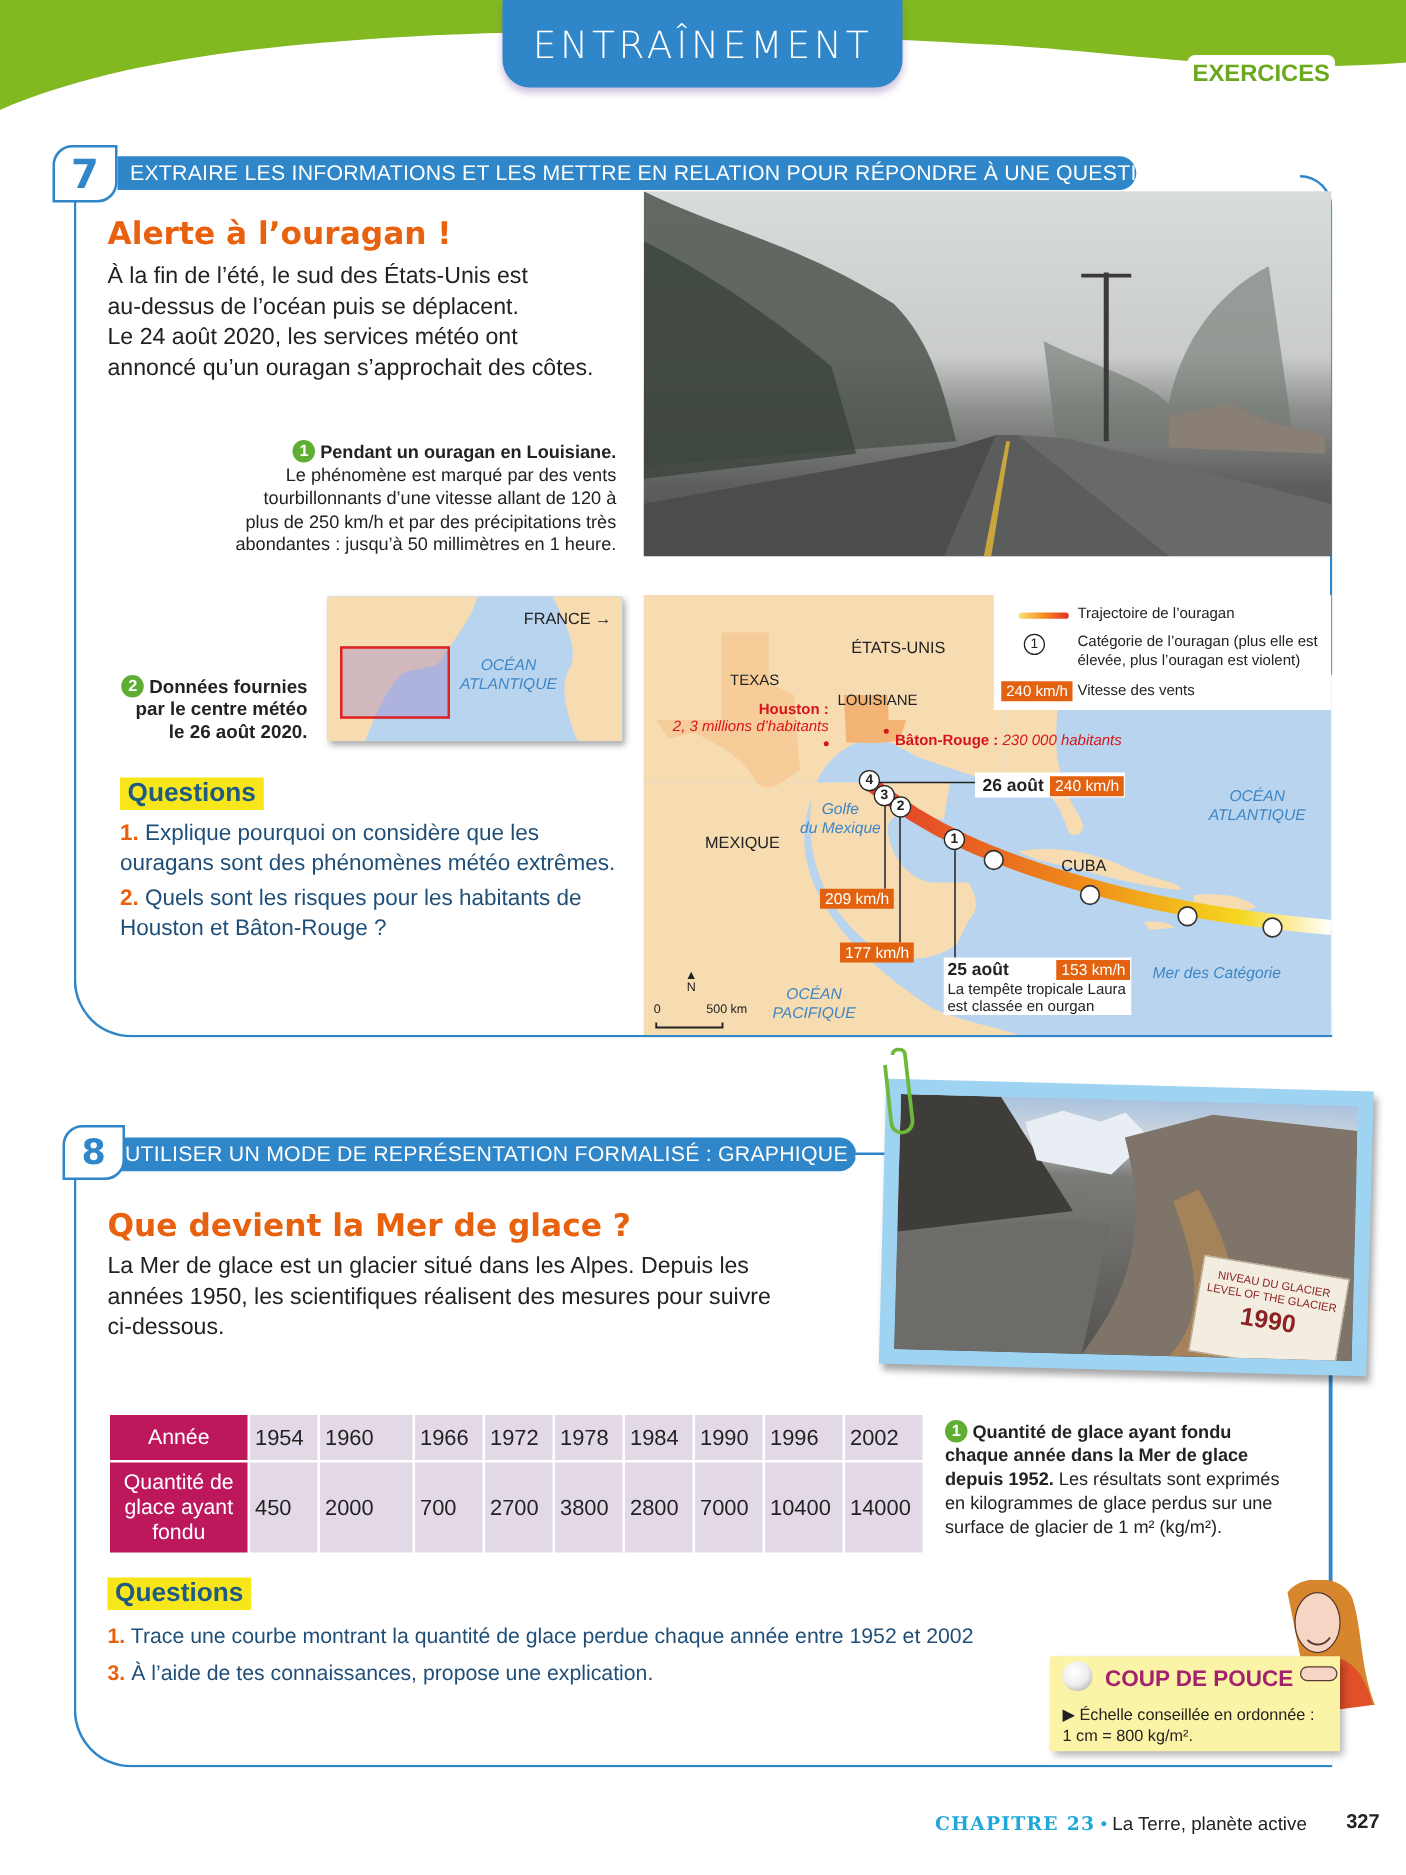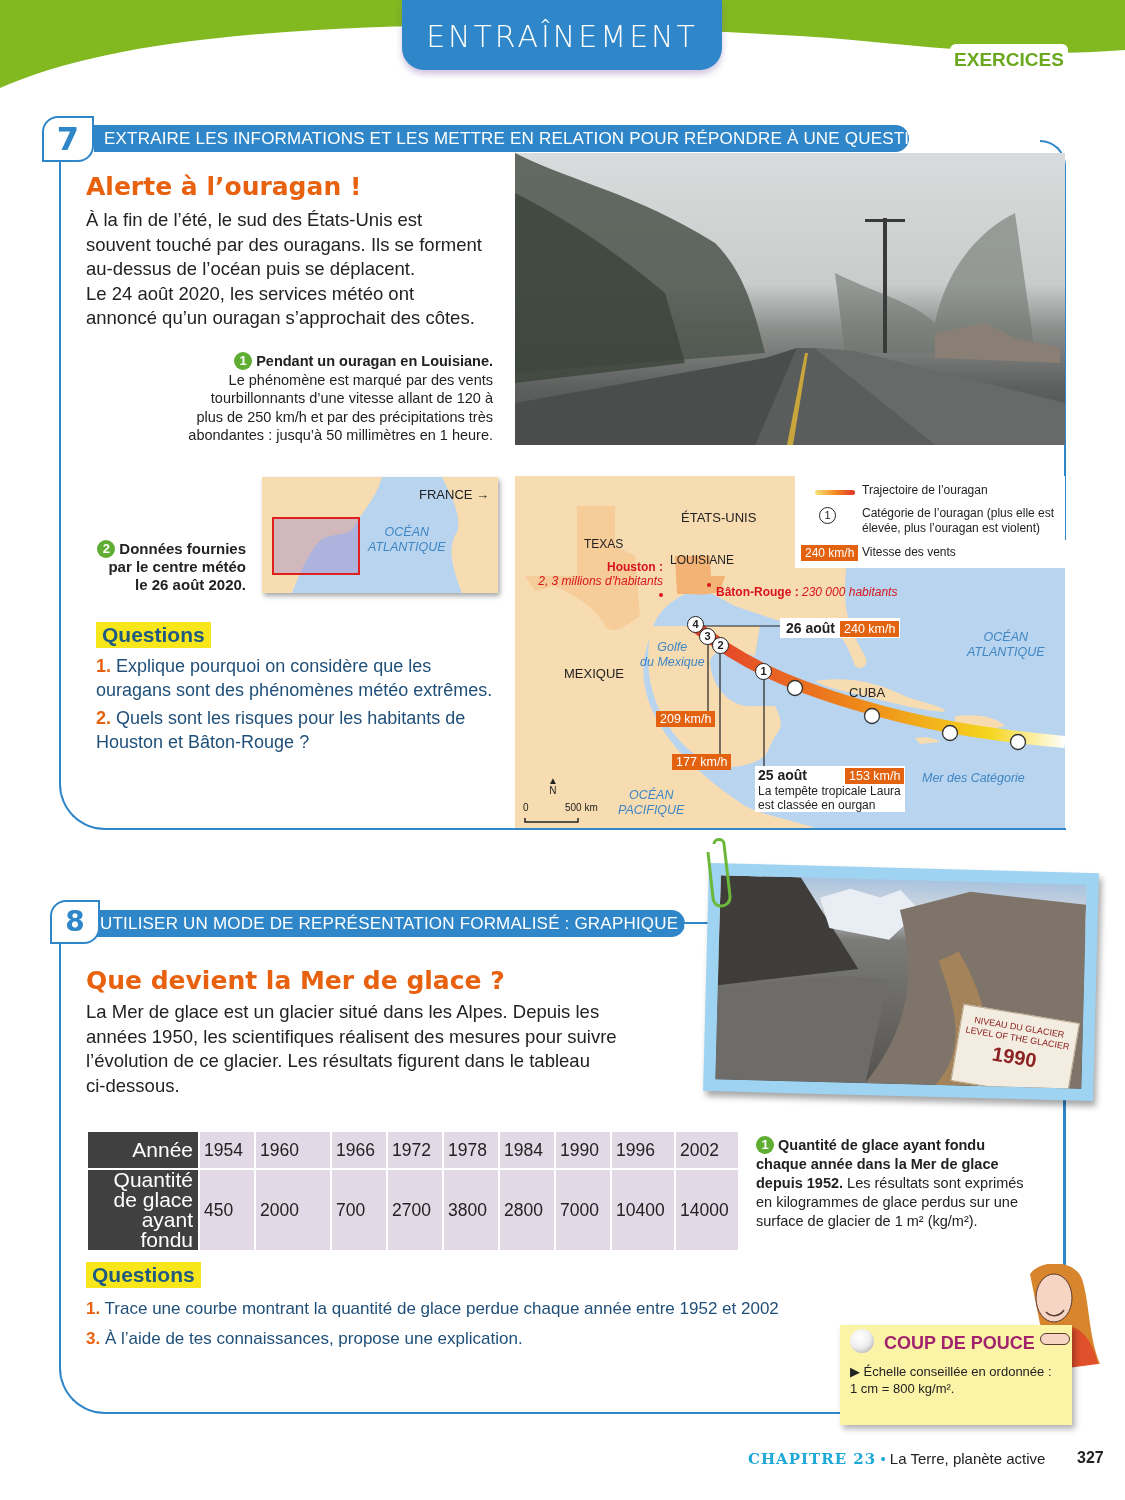--- a/index.html
+++ b/index.html
@@ -24,42 +24,41 @@
 #storm-photo{position:absolute;left:515px;top:153px;width:550px;height:292px;overflow:hidden;background:linear-gradient(180deg,#d9dcdc 0%,#c9cccb 45%,#8c8f8c 60%,#5d605e 80%,#4a4c4a 100%)}
 
 #map-main{position:absolute;left:515px;top:476px;width:550px;height:352px;background:#b9d4ee;overflow:hidden}
 .map-label{position:absolute;font-size:13px;white-space:nowrap}
 .ocean{color:#3f86c4;font-style:italic;text-align:center;font-size:12.5px;line-height:15px}
 .speed{background:#e2620f;color:#fff;font-size:12.5px;padding:0 4px;line-height:16px;position:absolute;white-space:nowrap}
 .cat-circle{position:absolute;width:17px;height:17px;border:1.5px solid #222;border-radius:50%;background:#fff;font-size:11px;font-weight:bold;text-align:center;line-height:15px}
 
 #glacier-table{position:absolute;left:86px;top:1130px;border-collapse:separate;border-spacing:2px;font-size:17.5px}
 #glacier-table td{background:#e3d8e6;text-align:left;color:#222;padding:0 4px}
-#glacier-table td.th{background:#404040;color:#fff;text-align:right;padding:0 5px;font-size:21px;line-height:20px}
-
-#coup-box{position:absolute;left:840px;top:1325px;width:232px;height:100px;background:#fbf3a6;box-shadow:3px 4px 6px rgba(0,0,0,.3)}
+#glacier-table td.th{background:#be185d;color:#fff;text-align:center;padding:0 5px;font-size:17px;line-height:20px}
+
+#coup-box{position:absolute;left:840px;top:1325px;width:232px;height:76px;background:#fbf3a6;box-shadow:3px 4px 6px rgba(0,0,0,.3)}
 </style>
 </head>
 <body>
 
 <svg id="green-wave" viewBox="0 0 1125 110" preserveAspectRatio="none">
   <path d="M0,0 H1125 V50 C1000,60 900,42 800,36 C600,25 420,20 260,34 C140,44 60,62 0,88 Z" fill="#82b820"></path>
 </svg>
 <div id="header-tab">ENTRAÎNEMENT</div>
 <div id="exercices-tag">EXERCICES</div>
 
 <div class="frame" style="left:59px;top:140px;width:1007px;height:690px;border-right:none;border-radius:0 0 0 46px"></div>
 <div class="abs" style="left:1040px;top:140px;width:26px;height:400px;border-top:2.5px solid #2f86c8;border-right:2.5px solid #2f86c8;border-radius:0 40px 0 0"></div>
 <div class="skill-bar" style="left:94px;top:125px;width:815px">EXTRAIRE LES INFORMATIONS ET LES METTRE EN RELATION POUR RÉPONDRE À UNE QUESTION (D2)</div>
 <div class="num-box" style="left:42px;top:116px;width:52px;height:46px;font-size:32px;line-height:42px">7</div>
 
 <div class="abs title-orange" style="left:86px;top:172px">Alerte à l’ouragan !</div>
 <div class="abs body-text" style="left:86px;top:208px;width:420px">
   <div>À la fin de l’été, le sud des États-Unis est</div>
-  <div>souvent touché par des ouragans. Ils se forment</div>
   <div>au-dessus de l’océan puis se déplacent.</div>
   <div>Le 24 août 2020, les services météo ont</div>
   <div>annoncé qu’un ouragan s’approchait des côtes.</div>
 </div>
 
 <div class="abs caption" style="left:130px;top:352px;width:363px;text-align:right">
   <div><span class="num-badge">1</span><b>Pendant un ouragan en Louisiane.</b></div>
   <div>Le phénomène est marqué par des vents</div>
   <div>tourbillonnants d’une vitesse allant de 120 à</div>
   <div>plus de 250 km/h et par des précipitations très</div>
@@ -217,21 +216,20 @@
 <div class="frame" style="left:59px;top:922px;width:1007px;height:492px;border-right:none;border-radius:0 0 0 46px"></div>
 <div class="abs" style="left:1063px;top:1090px;width:2.5px;height:190px;background:#2f86c8"></div>
 <div class="skill-bar" style="left:90px;top:910px;width:595px">UTILISER UN MODE DE REPRÉSENTATION FORMALISÉ : GRAPHIQUE (D1)</div>
 <div class="abs" style="left:684px;top:922px;width:30px;height:2px;background:#2f86c8"></div>
 <div class="num-box" style="left:50px;top:900px;width:50px;height:44px;font-size:28px;line-height:40px">8</div>
 
 <div class="abs title-orange" style="left:86px;top:966px">Que devient la Mer de glace ?</div>
 <div class="abs body-text" style="left:86px;top:1000px;width:600px">
   <div>La Mer de glace est un glacier situé dans les Alpes. Depuis les</div>
   <div>années 1950, les scientifiques réalisent des mesures pour suivre</div>
-  <div>l’évolution de ce glacier. Les résultats figurent dans le tableau</div>
   <div>ci-dessous.</div>
 </div>
 
 <div class="abs" style="left:706px;top:868px;width:390px;height:228px;background:#9fd3f2;transform:rotate(1.5deg);box-shadow:3px 5px 6px rgba(0,0,0,.35)">
   <div class="abs" style="left:12px;top:12px;width:366px;height:204px;overflow:hidden;background:linear-gradient(180deg,#a9c3de 0%,#cfd6df 14%,#7b7b78 30%,#6b6a66 60%,#55534f 100%)">
     <svg width="366" height="204" viewBox="0 0 366 204">
       <path d="M0,0 L80,0 L140,90 L0,110 Z" fill="#3f3d3a"></path>
       <path d="M100,20 L130,10 L160,18 L180,10 L200,30 L170,60 L110,50 Z" fill="#e9eef4"></path>
       <path d="M180,30 L250,10 L366,20 L366,204 L150,204 C190,150 200,100 180,30 Z" fill="#7e7469"></path>
       <path d="M220,80 C240,130 250,170 220,204 L260,204 C280,160 270,120 240,70 Z" fill="#b58a55" opacity=".7"></path>

